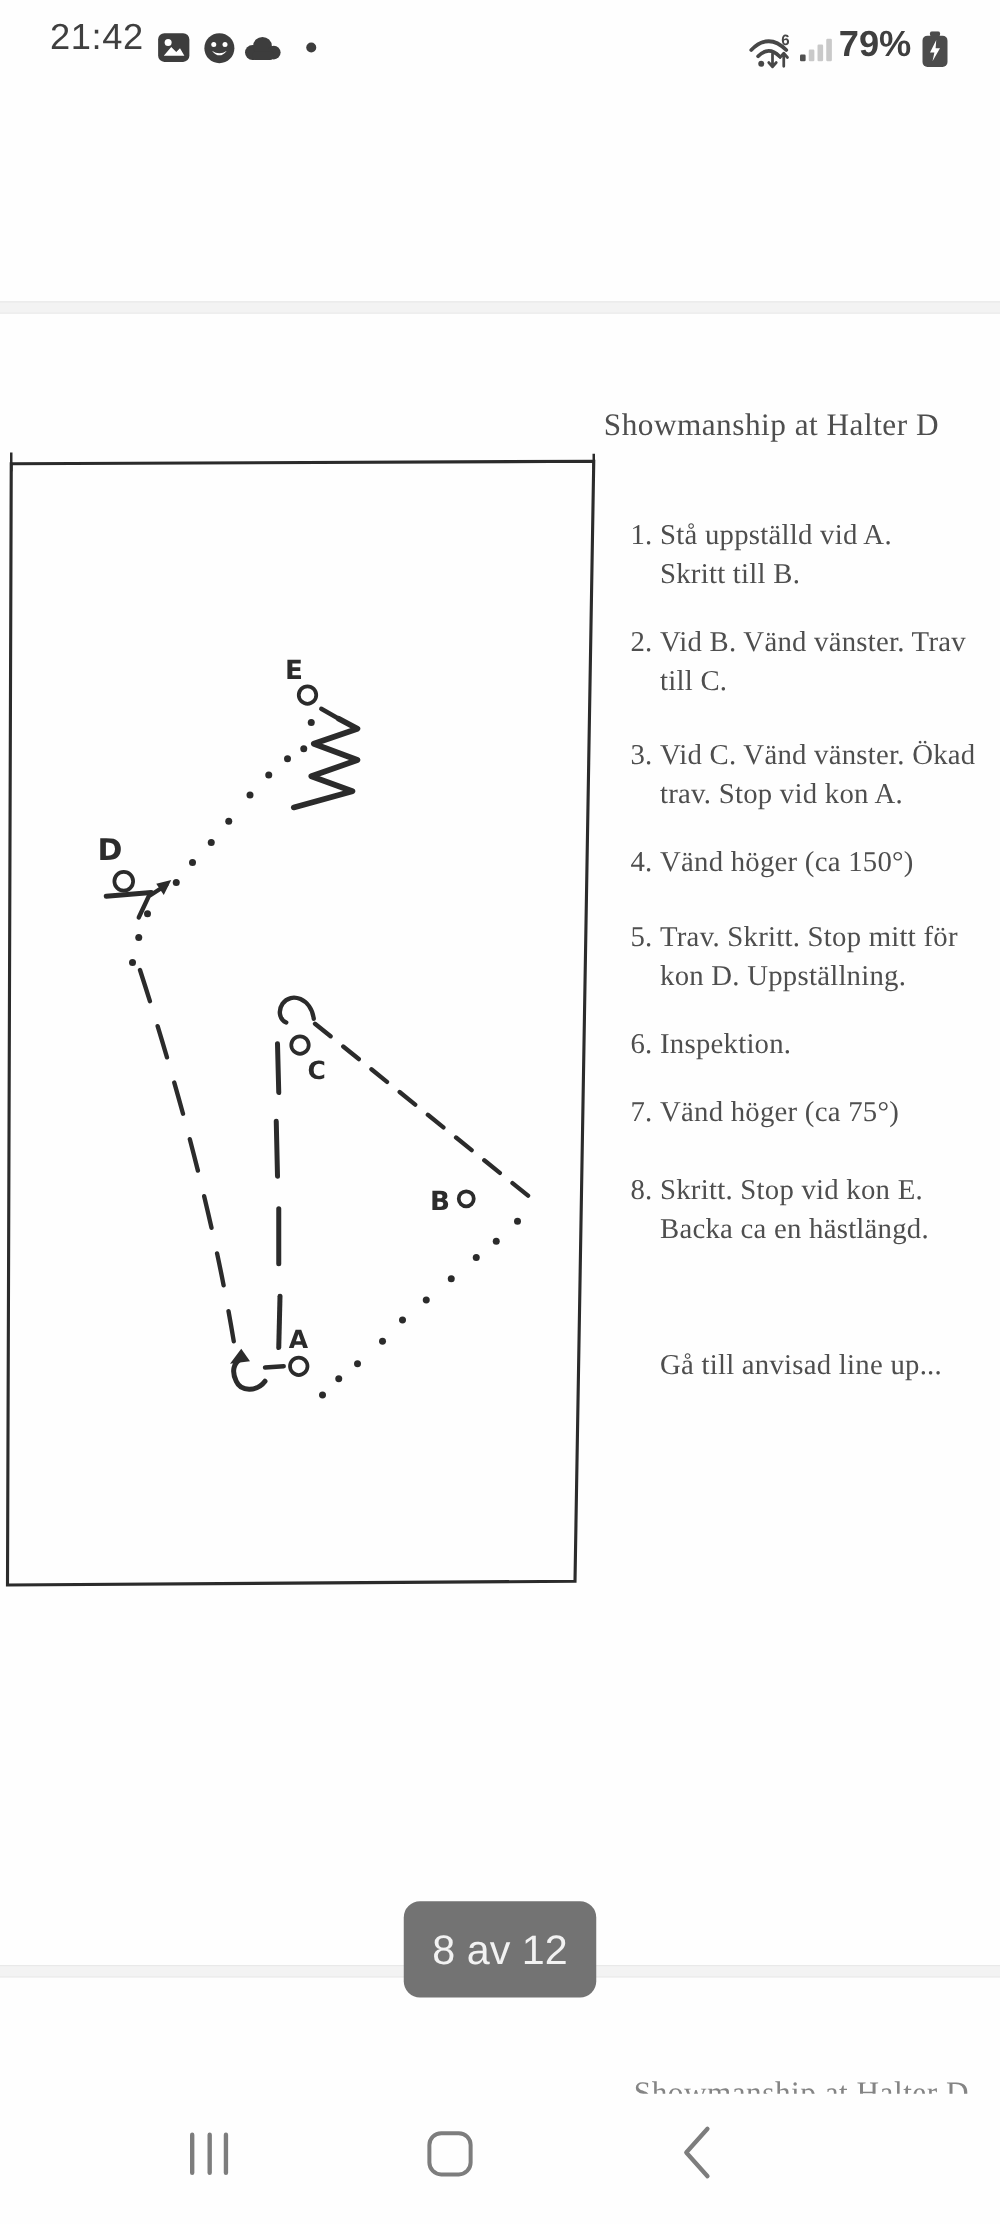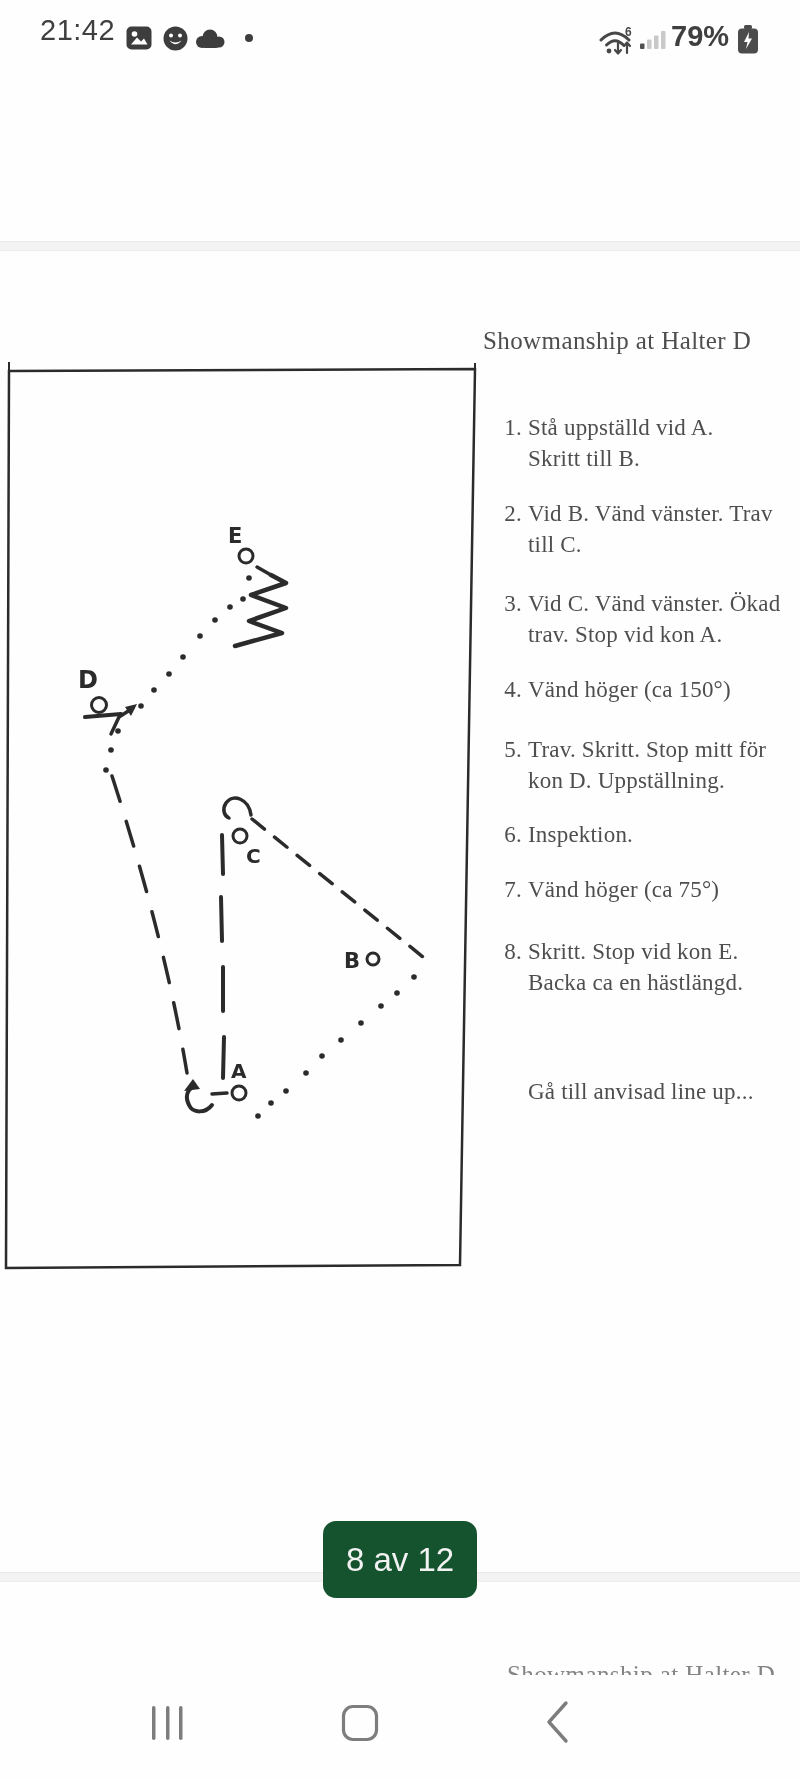--- a/index.html
+++ b/index.html
@@ -16,21 +16,21 @@
              font-size:25px;color:#4e4e4e;letter-spacing:.4px;white-space:nowrap;}
   .step{position:absolute;left:490px;width:312px;font-family:"Liberation Serif","DejaVu Serif",serif;
         font-size:23px;line-height:31px;color:#4e4e4e;letter-spacing:.2px;}
   .step .num{position:absolute;left:0;top:0;width:32px;text-align:right;}
   .step .line{display:block;margin-left:38px;white-space:nowrap;}
   .closing-note{position:absolute;left:528px;top:1079px;font-family:"Liberation Serif","DejaVu Serif",serif;
         font-size:23px;color:#4e4e4e;letter-spacing:.2px;white-space:nowrap;}
   .diagram{position:absolute;left:0;top:355px;}
   .diagram text{font-family:"DejaVu Sans",sans-serif;font-weight:700;fill:#2b2b2b;}
   
-  .toast{position:absolute;left:323px;top:1521px;width:154px;height:77px;background:#14532d;border-radius:13px;
+  .toast{position:absolute;left:323px;top:1521px;width:154px;height:77px;background:#737373;border-radius:13px;
          color:#f2f2f2;font-size:33px;line-height:77px;text-align:center;z-index:5;}
   
   .next-frag{position:absolute;left:507px;top:1661px;width:270px;height:14px;overflow:hidden;}
   .next-frag span{font-family:"Liberation Serif","DejaVu Serif",serif;font-size:25px;color:#848484;letter-spacing:.4px;white-space:nowrap;}
   
   .navbtn{position:absolute;cursor:pointer;}
 </style>
 </head>
 <body>
 

